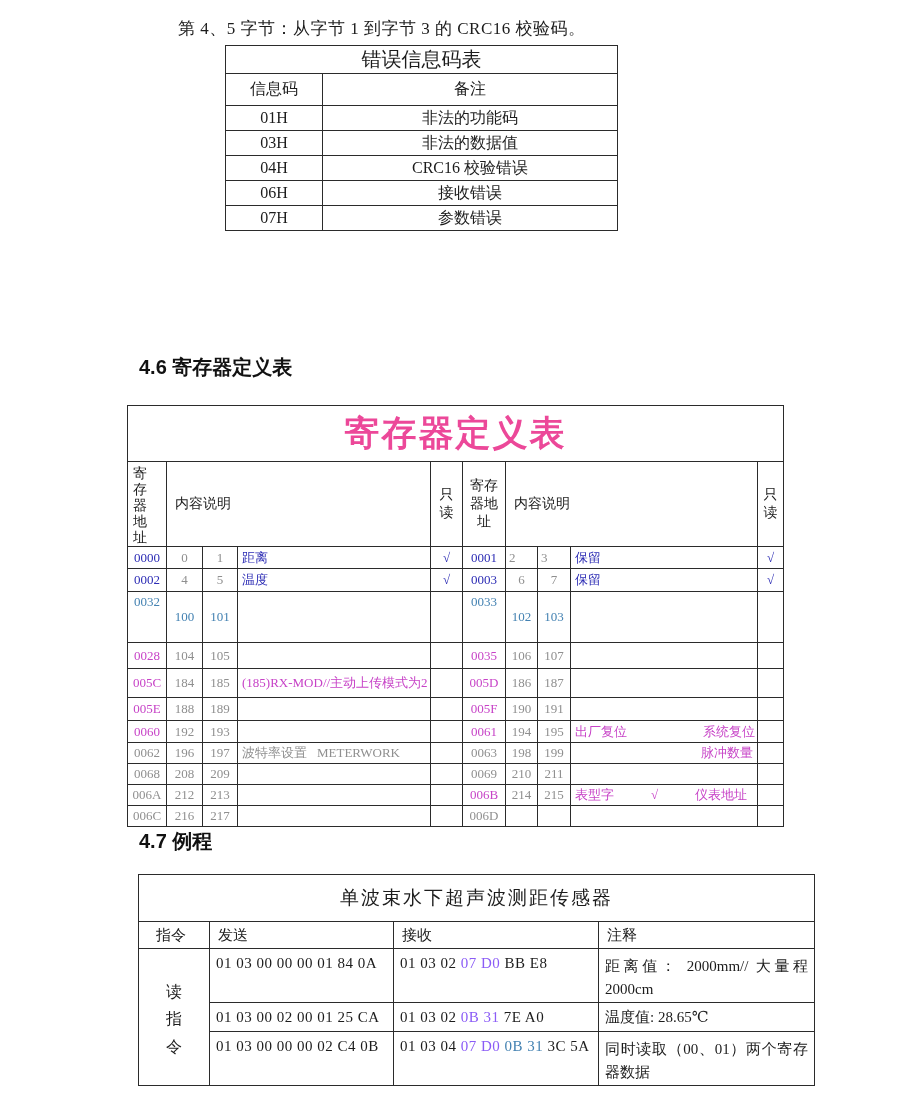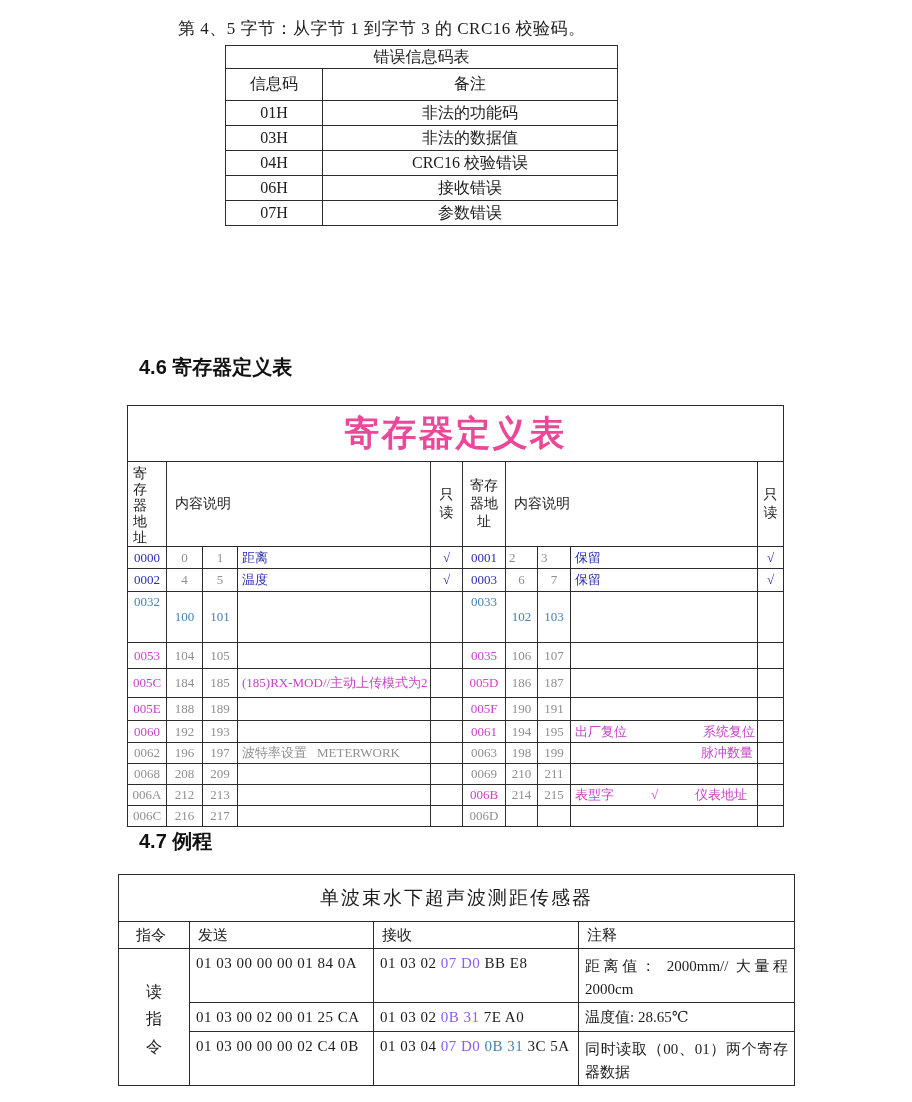--- a/index.html
+++ b/index.html
@@ -13,21 +13,21 @@
 
   
   table { border-collapse:collapse; table-layout:fixed; }
   td, th { border:1px solid #2b2b2b; font-weight:normal; overflow:hidden; }
 
   
   #intro { left:178px; top:17px; font-size:17px; letter-spacing:0.5px; }
 
   
   #err-tbl { left:225px; top:45px; width:392px; font-size:16px; text-align:center; }
-  #err-tbl .t-row td { height:23px; font-size:16px; }
+  #err-tbl .t-row td { height:23px; font-size:20px; }
   #err-tbl .h-row td { height:32px; }
   #err-tbl .d-row td { height:25px; }
   #err-tbl col.c1 { width:97px; }
   #err-tbl col.c2 { width:295px; }
 
   
   .sec-heading {
     font-family:"Liberation Sans","DejaVu Sans",sans-serif;
     font-weight:bold; font-size:20px; color:#111;
   }
@@ -54,21 +54,21 @@
   .right { text-align:right; padding-right:4px !important; }
   
   .blue  { color:#2b2bb4; }
   .steel { color:#4482b2; }
   .mag   { color:#c743c7; }
   .gray  { color:#8f8f8f; }
   .red   { color:#8b5cf6; }
   .blu2  { color:#4482b2; }
 
   
-  #ex-tbl { left:118px; top:874px; width:676px; font-size:15px; }
+  #ex-tbl { left:138px; top:874px; width:676px; font-size:15px; }
   #ex-tbl col.e1 { width:71px; }
   #ex-tbl col.e2 { width:184px; }
   #ex-tbl col.e3 { width:205px; }
   #ex-tbl col.e4 { width:216px; }
   #ex-tbl .title-cell { height:47px; text-align:center; font-size:19px; letter-spacing:2px; }
   #ex-tbl .hd td { height:27px; padding-left:8px; }
   #ex-tbl .hd .hc { text-align:center; padding-left:0; }
   #ex-tbl td { padding:2px 6px; }
   #ex-tbl .group-cell {
     text-align:center; vertical-align:middle;
@@ -188,21 +188,21 @@
     <td class="cn steel">101</td>
     <td class="cd"></td>
     <td class="cr"></td>
     <td class="ca steel vtop">0033</td>
     <td class="cn steel">102</td>
     <td class="cn steel">103</td>
     <td class="cd"></td>
     <td class="cr"></td>
   </tr>
   <tr style="height:26px">
-    <td class="ca mag">0053</td>
+    <td class="ca mag">0028</td>
     <td class="cn gray">104</td>
     <td class="cn gray">105</td>
     <td class="cd"></td>
     <td class="cr"></td>
     <td class="ca mag">0035</td>
     <td class="cn gray">106</td>
     <td class="cn gray">107</td>
     <td class="cd"></td>
     <td class="cr"></td>
   </tr>

